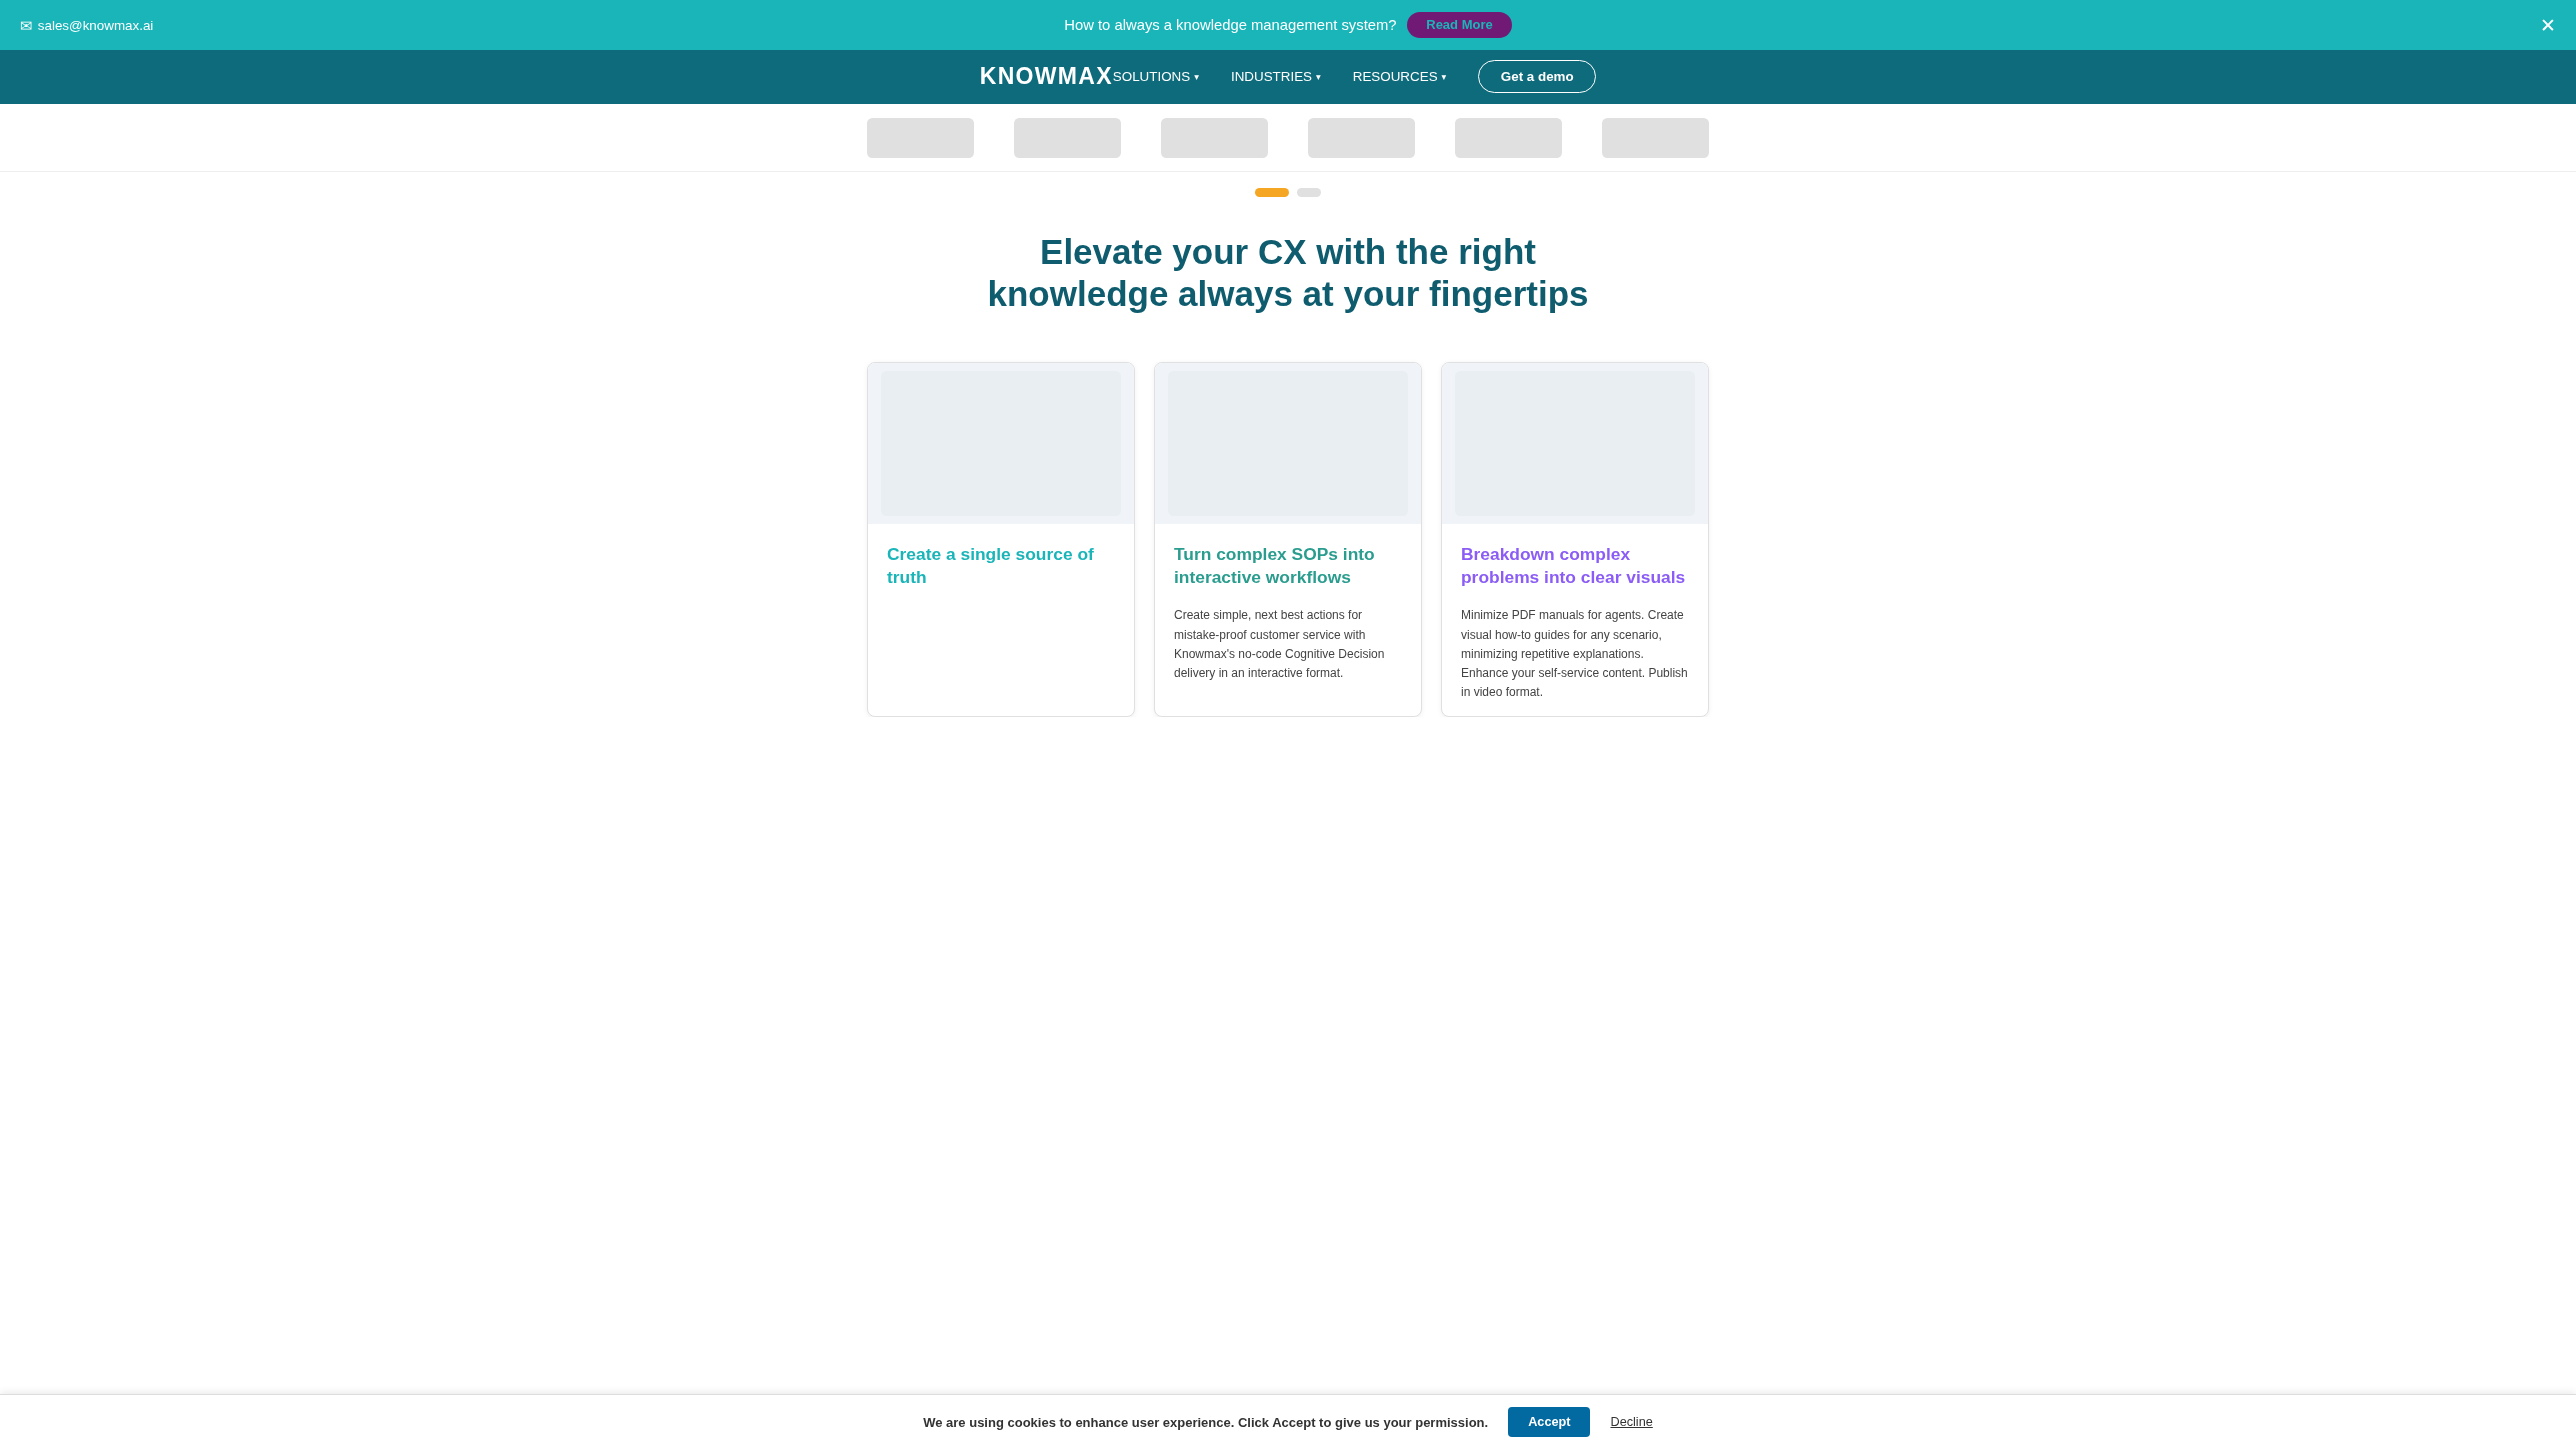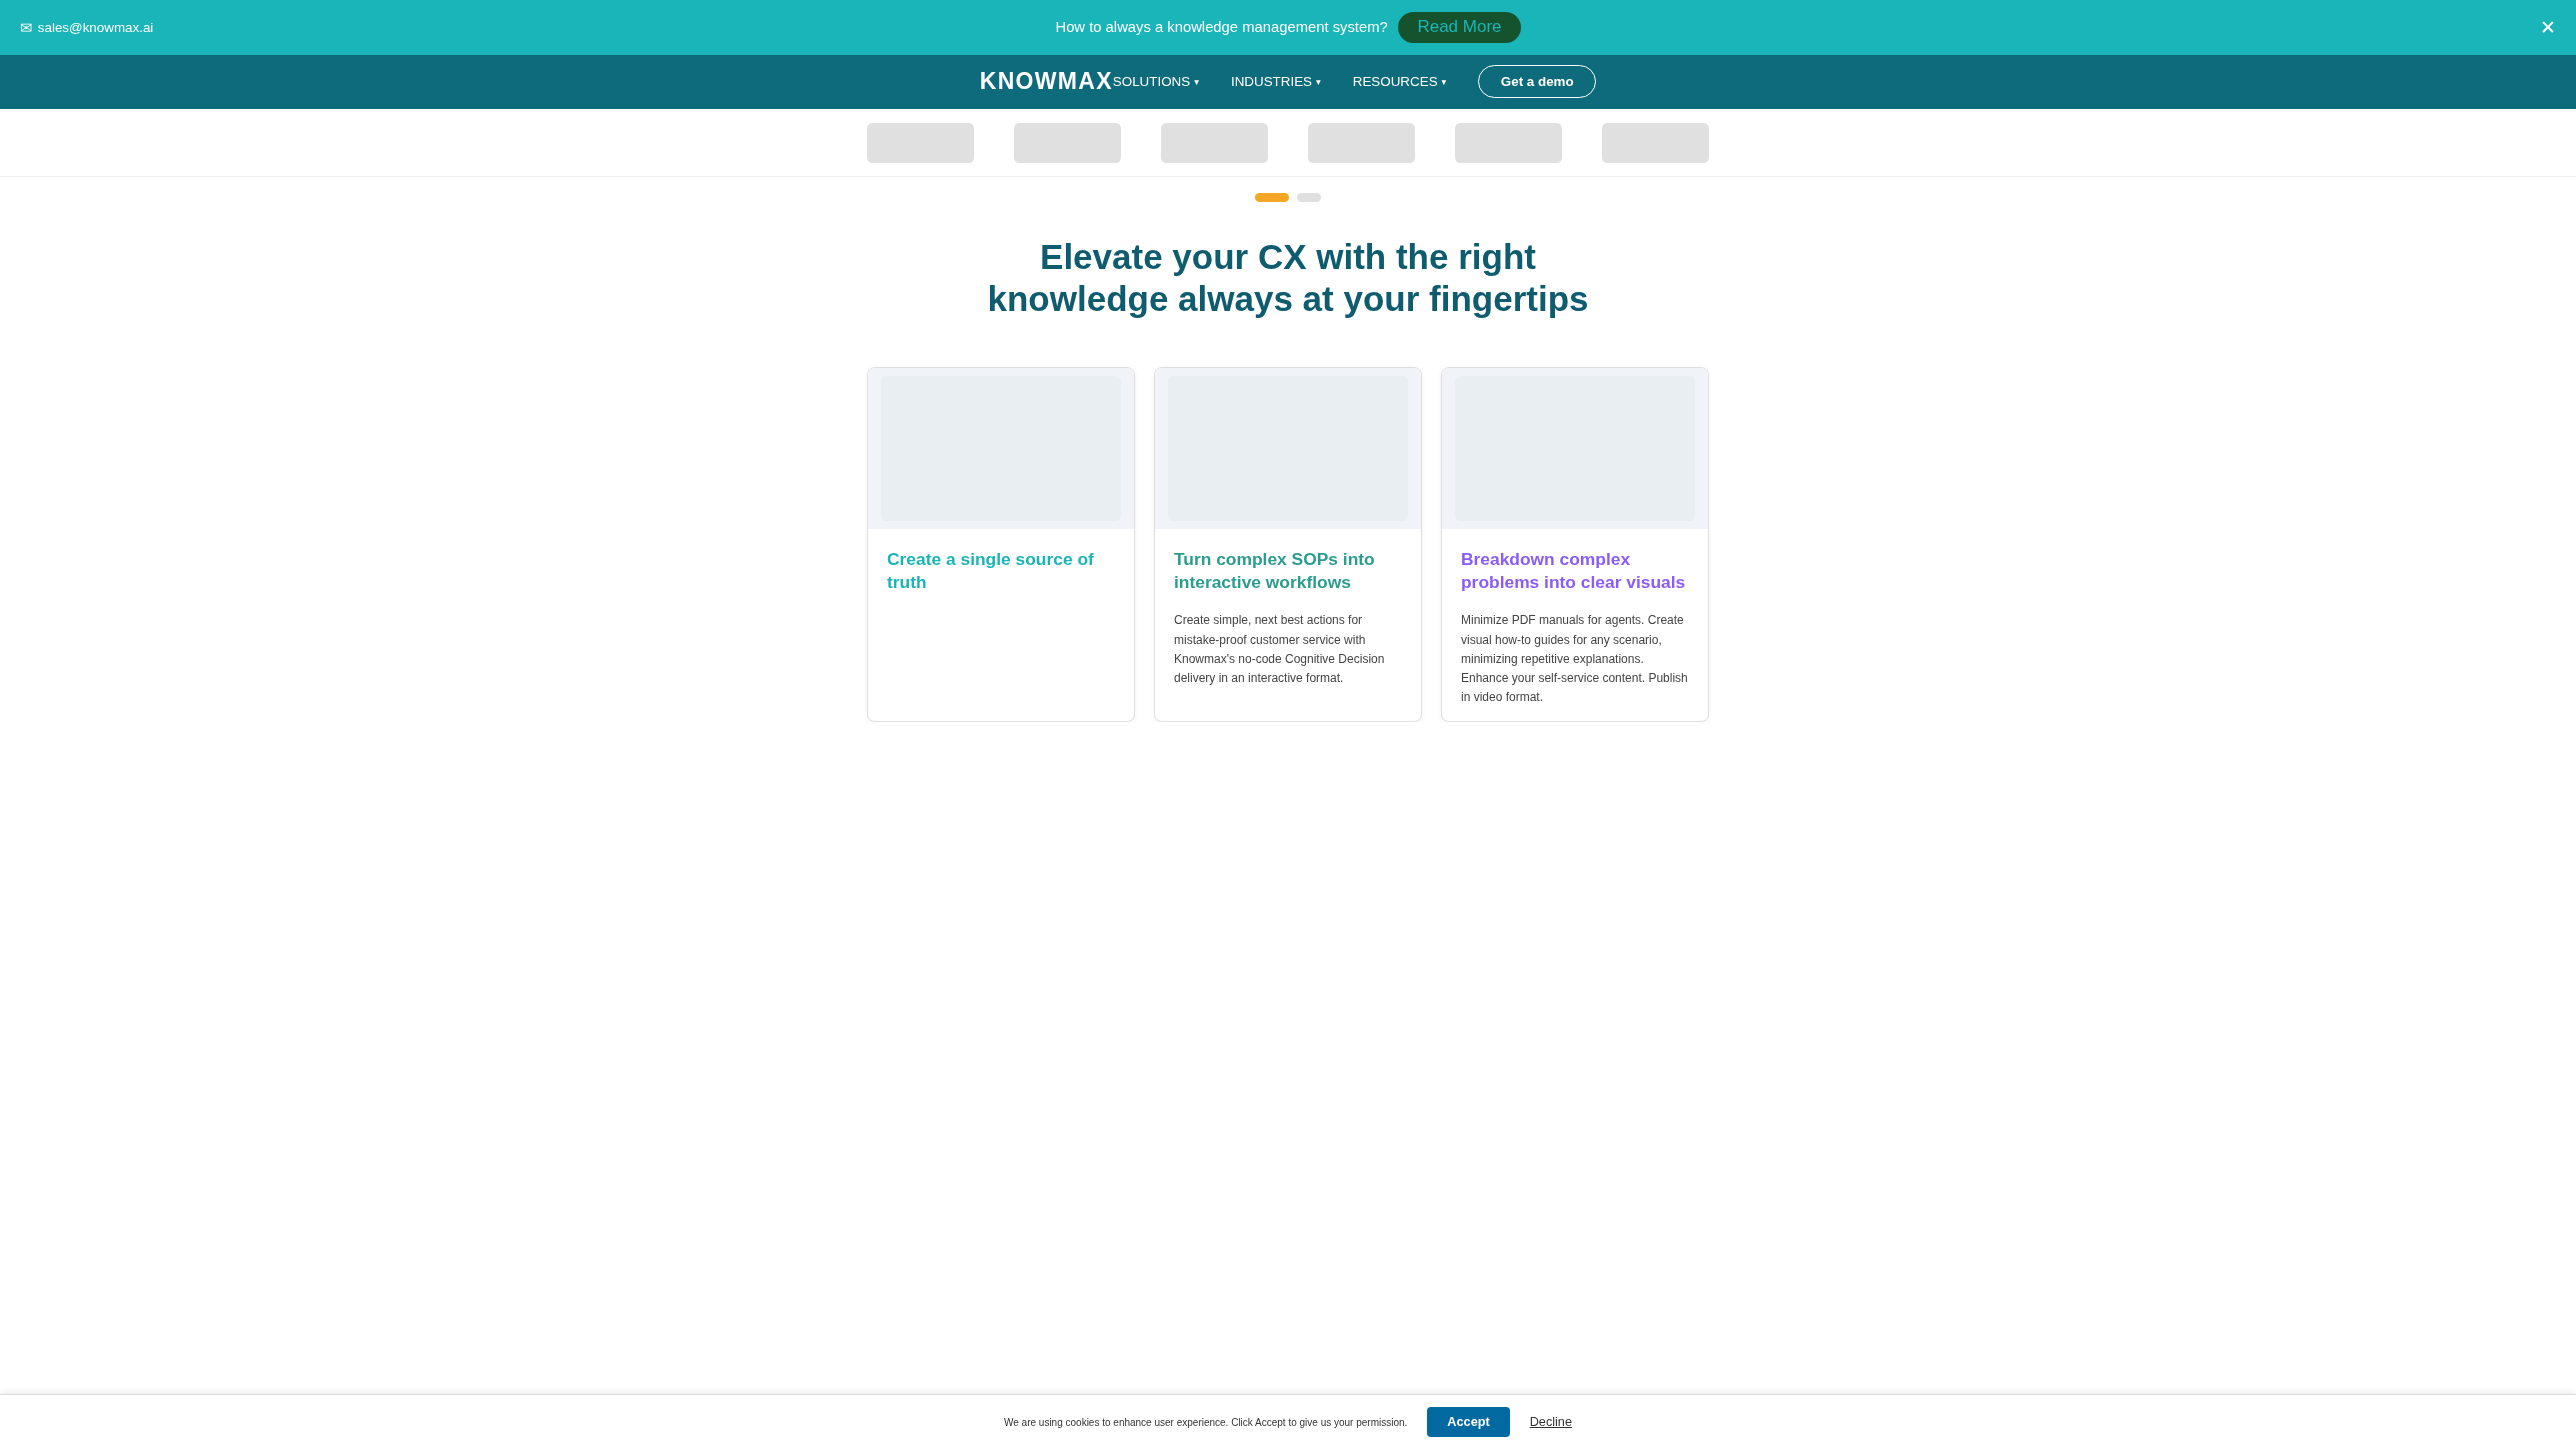--- a/index.html
+++ b/index.html
@@ -14,27 +14,27 @@
       padding: 12px 27px;
       position: relative;
       gap: 10.7px;
     }
     .announcement-bar .ann-text {
       color: #fff;
       font-size: 14.8px;
       font-weight: 400;
     }
     .ann-read-more {
-      background: #14532d;
+      background: #701a75;
       color: #1ab5b8;
       border: none;
       border-radius: 17px;
       padding: 5.4px 19px;
-      font-size: 17px;
-      font-weight: 400;
+      font-size: 13px;
+      font-weight: 700;
       cursor: pointer;
     }
     .ann-close {
       position: absolute;
       right: 20px;
       top: 50%;
       transform: translateY(-50%);
       background: none;
       border: none;
       color: #fff;
@@ -218,22 +218,23 @@
       border-top: 0.7px solid #ddd;
       padding: 12px 27px;
       display: flex;
       align-items: center;
       justify-content: center;
       gap: 20px;
       box-shadow: 0 -1.3px 8px rgba(0,0,0,0.1);
       z-index: 1000;
     }
     .cookie-text {
-      font-size: 10px;
+      font-size: 13px;
       color: #333;
+      font-weight: bold;
     }
     .cookie-accept {
       background: #0369a1;
       color: #fff;
       border: none;
       border-radius: 4px;
       padding: 8px 20px;
       font-size: 12.7px;
       font-weight: 600;
       cursor: pointer;

